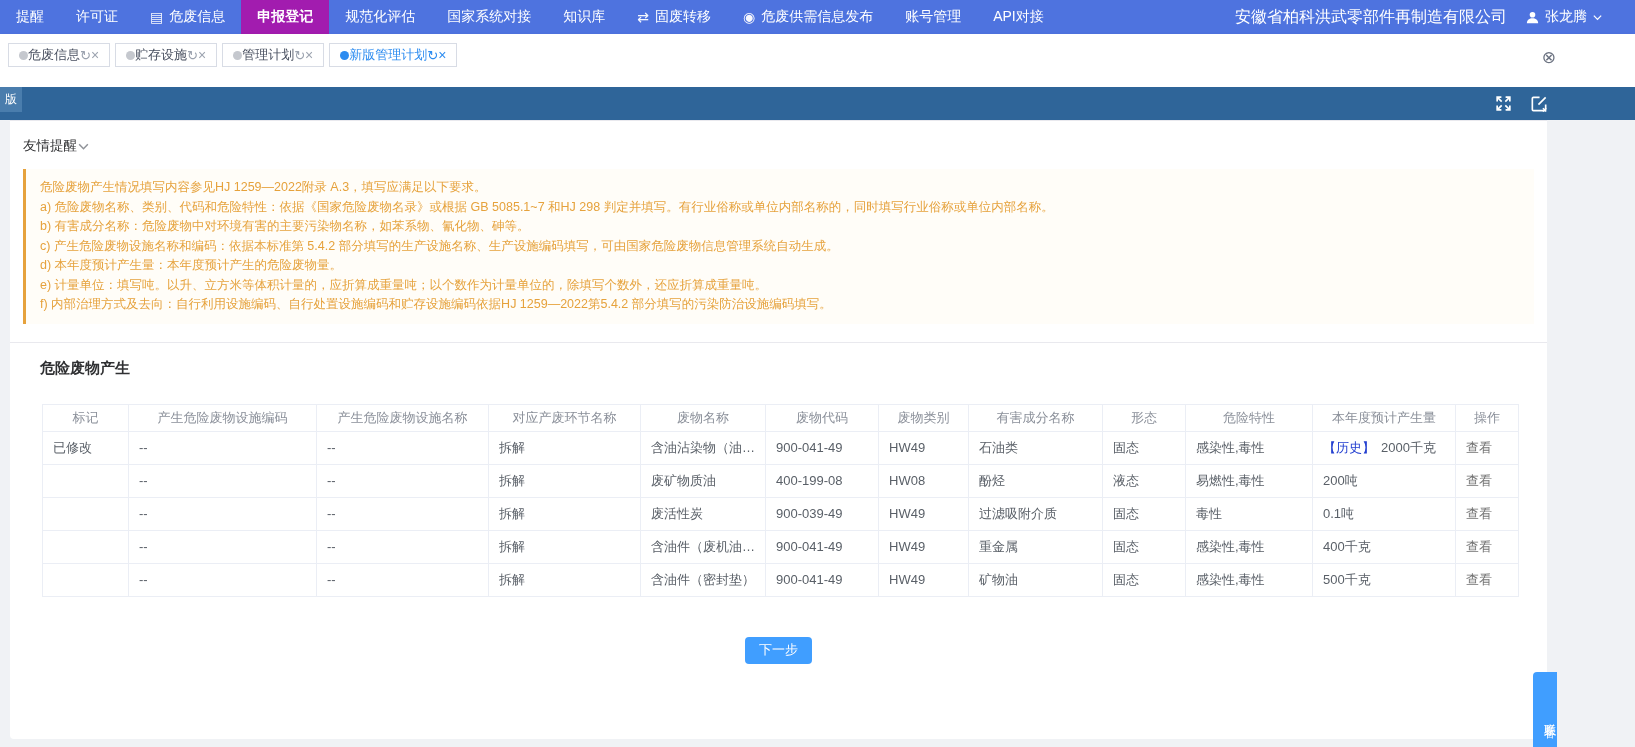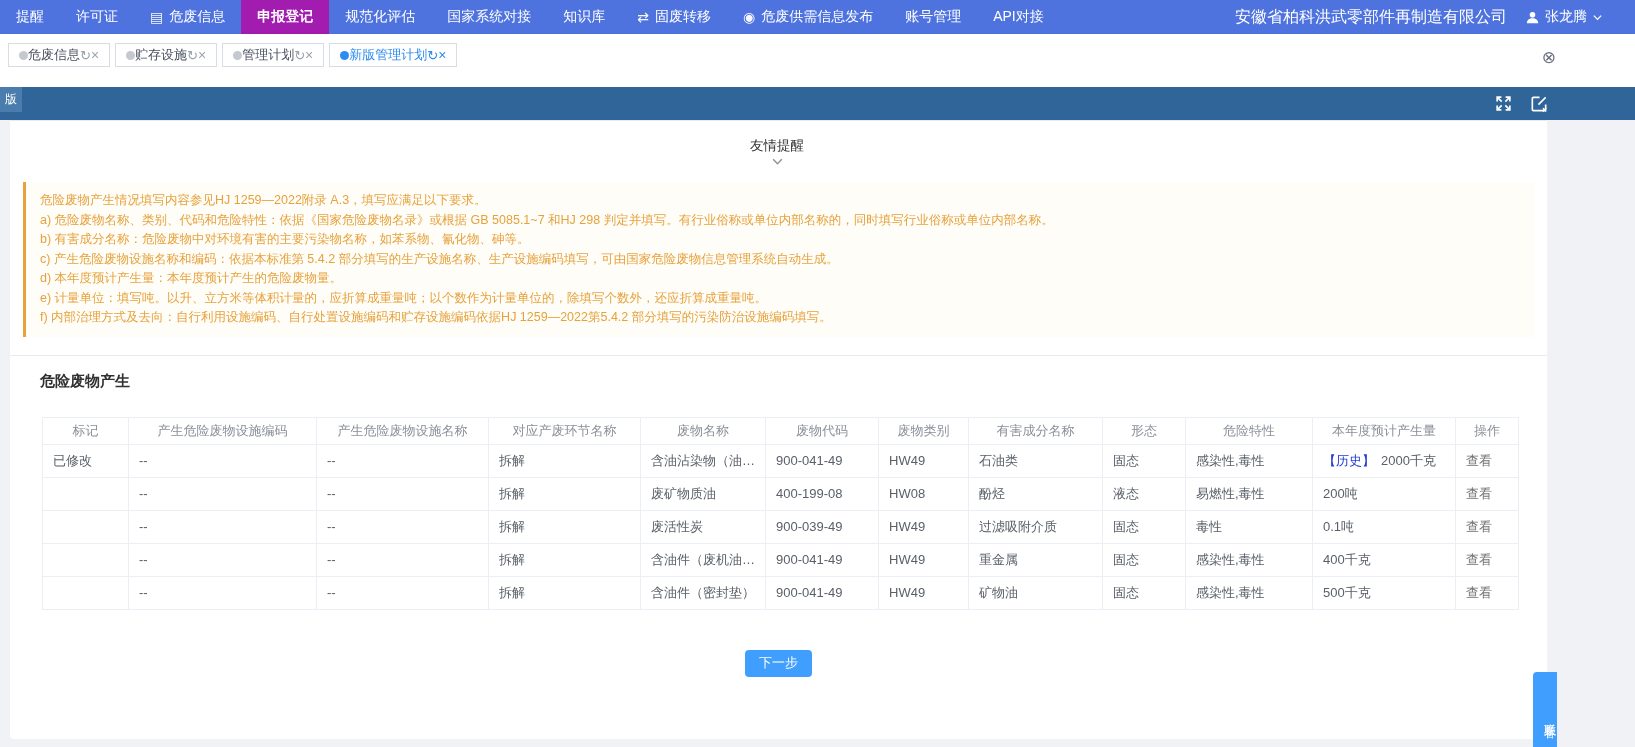--- a/index.html
+++ b/index.html
@@ -42,21 +42,21 @@
     align-items:center; gap:16px; }
   .bluebar-icons svg { cursor:pointer; display:block; }
 
   
   .page { position:relative; height:652px; background:#f0f2f5; }
   .card { margin:0 88px 0 10px; background:#fff; min-height:619px;
     border-radius:0 0 4px 4px; }
   .card-title { padding:22px 14px 18px 14px; font-size:17px; font-weight:bold; color:#1f2633; }
   .hr { border-bottom:1px solid #e9e9ee; margin:0 0; }
   .collapse-head { display:flex; align-items:center; justify-content:flex-start;
-    padding:16px 16px 10px 13px; font-size:13.5px; color:#303133; cursor:pointer;flex-direction:column; }
+    padding:16px 16px 10px 13px; font-size:13.5px; color:#303133; cursor:pointer; }
   .reminder-wrap { padding:4px 13px 18px 13px; border-bottom:1px solid #e9e9ee; }
   .reminder-box { border-left:3px solid #e6a23c; background:#fffdf8; padding:9px 14px;
     color:#e6a23c; font-size:12.5px; line-height:19.5px; }
   .section-title { padding:16px 16px 0 30px; font-size:15px; font-weight:bold; color:#303133; }
 
   .table-zone { padding:26px 30px 0 32px; }
   table.grid { width:100%; border-collapse:collapse; table-layout:fixed; }
   table.grid th, table.grid td { border:1px solid #ebeef5; font-weight:normal;
     overflow:hidden; white-space:nowrap; text-overflow:ellipsis; }
   table.grid th { height:27px; color:#8a8f99; font-size:13px; text-align:center; padding:0 6px; }

